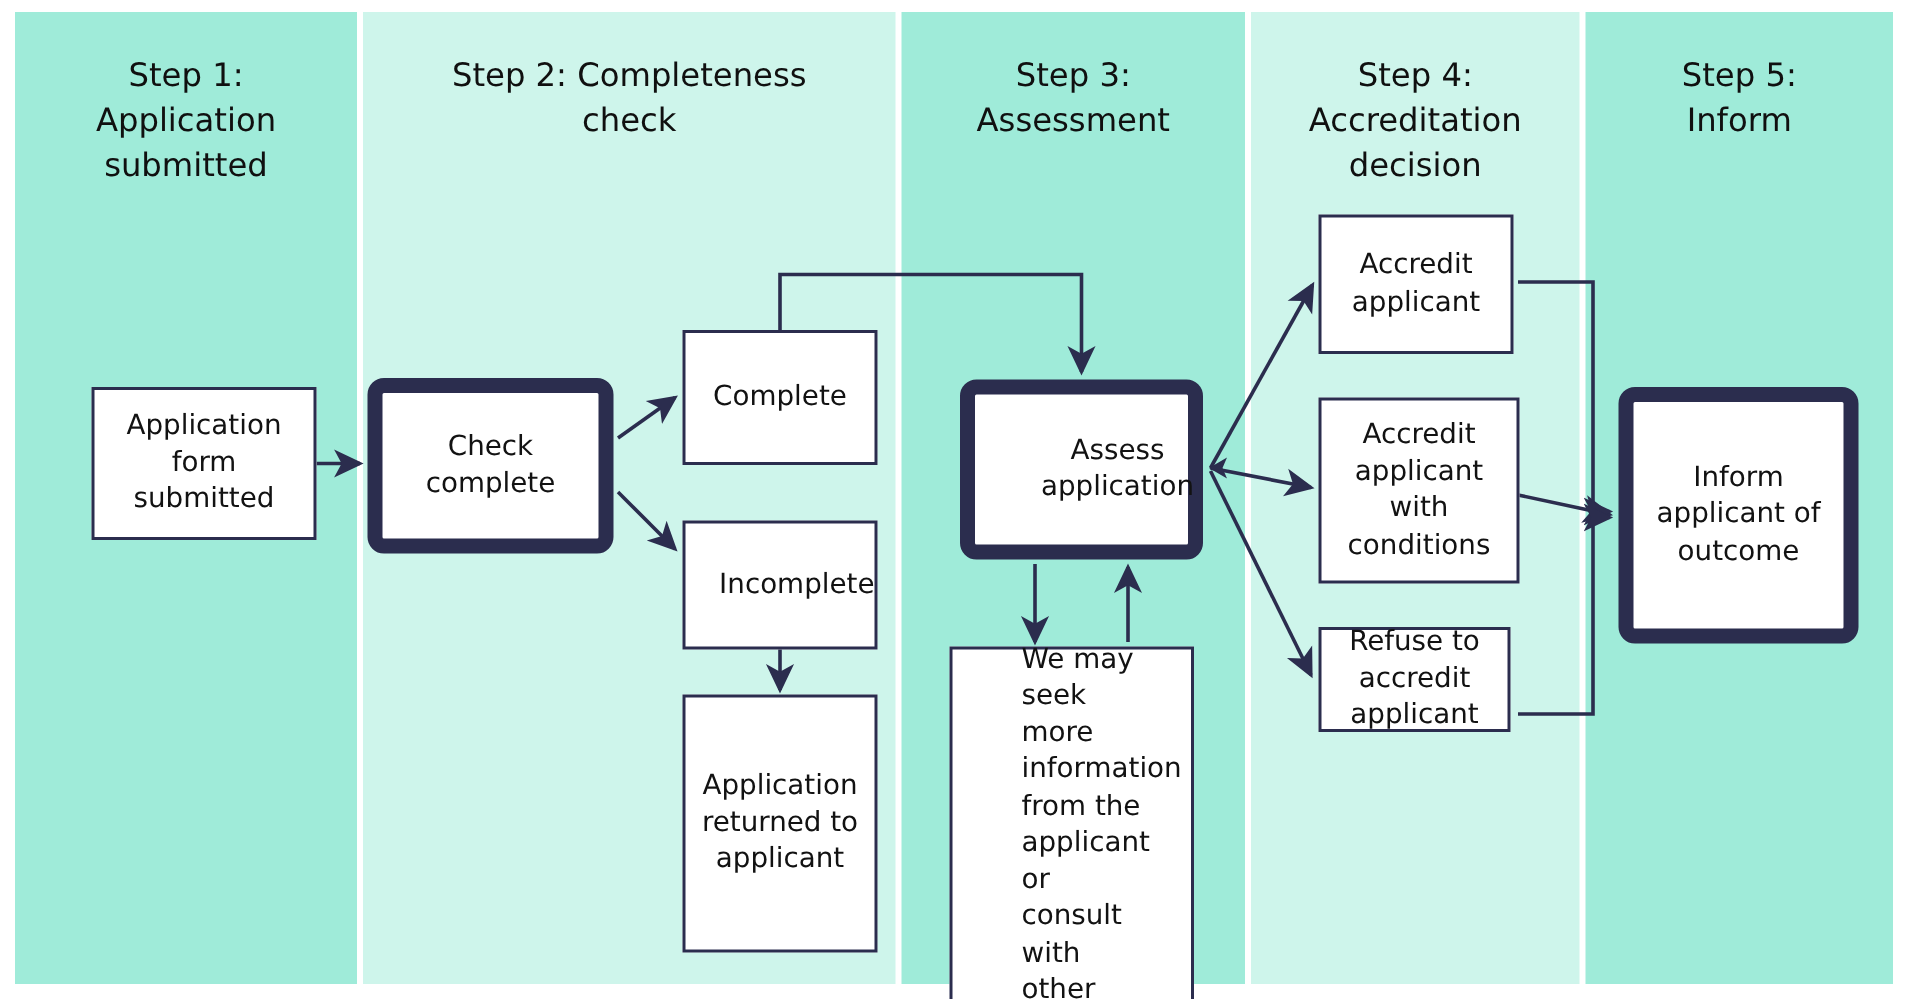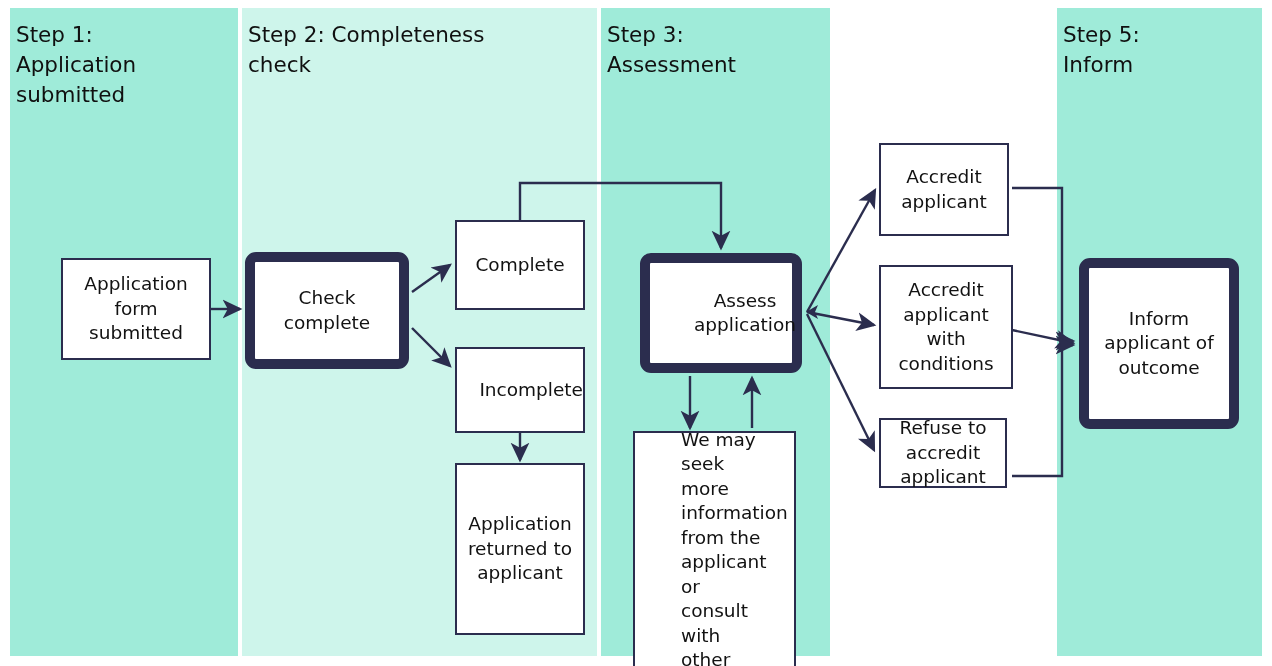--- a/index.html
+++ b/index.html
@@ -24,22 +24,22 @@
     height: 648px;
     box-sizing: border-box;
   }
   .lane-dark  { background: #9FEBD9; }
   .lane-light { background: #CEF5EB; }
 
   .lane-title {
     position: absolute;
     left: 0;
     right: 0;
-    top: 12px;
-    text-align: left;
+    top: 28px;
+    text-align: center;
     font-size: 21.5px;
     line-height: 30px;
     color: #101010;
     font-family: "DejaVu Sans", sans-serif;
     padding: 0 6px;
     box-sizing: border-box;
     white-space: pre-line;
   }
 
   
@@ -95,20 +95,25 @@
   <div class="lane lane-light" style="left:242px; width:355px;">
     <div class="lane-title">Step 2: Completeness
 check</div>
   </div>
 
   <div class="lane lane-dark" style="left:601px; width:229px;">
     <div class="lane-title">Step 3:
 Assessment</div>
   </div>
 
+  <div class="lane lane-light" style="left:834px; width:219px;">
+    <div class="lane-title">Step 4:
+Accreditation
+decision</div>
+  </div>
 
   <div class="lane lane-dark" style="left:1057px; width:205px;text-decoration:underline;">
     <div class="lane-title">Step 5:
 Inform</div>
   </div>
 
   <svg id="wires" viewBox="0 0 1272 666" xmlns="http://www.w3.org/2000/svg">
     <defs>
       <marker id="ah" markerWidth="9" markerHeight="9" refX="7.2" refY="4.5" orient="auto" markerUnits="strokeWidth">
         <path d="M0,0.6 L8.2,4.5 L0,8.4 L2.1,4.5 Z" fill="#2B2D4E"></path>

